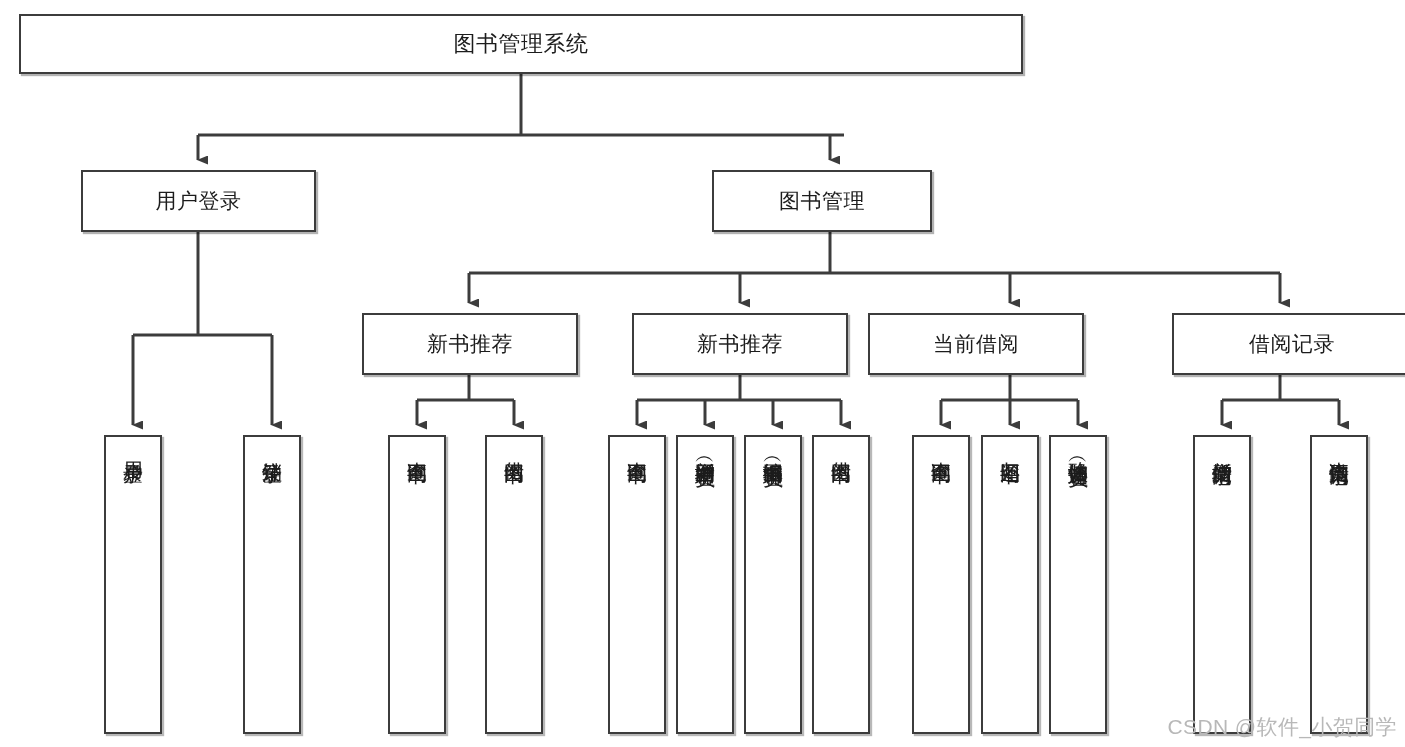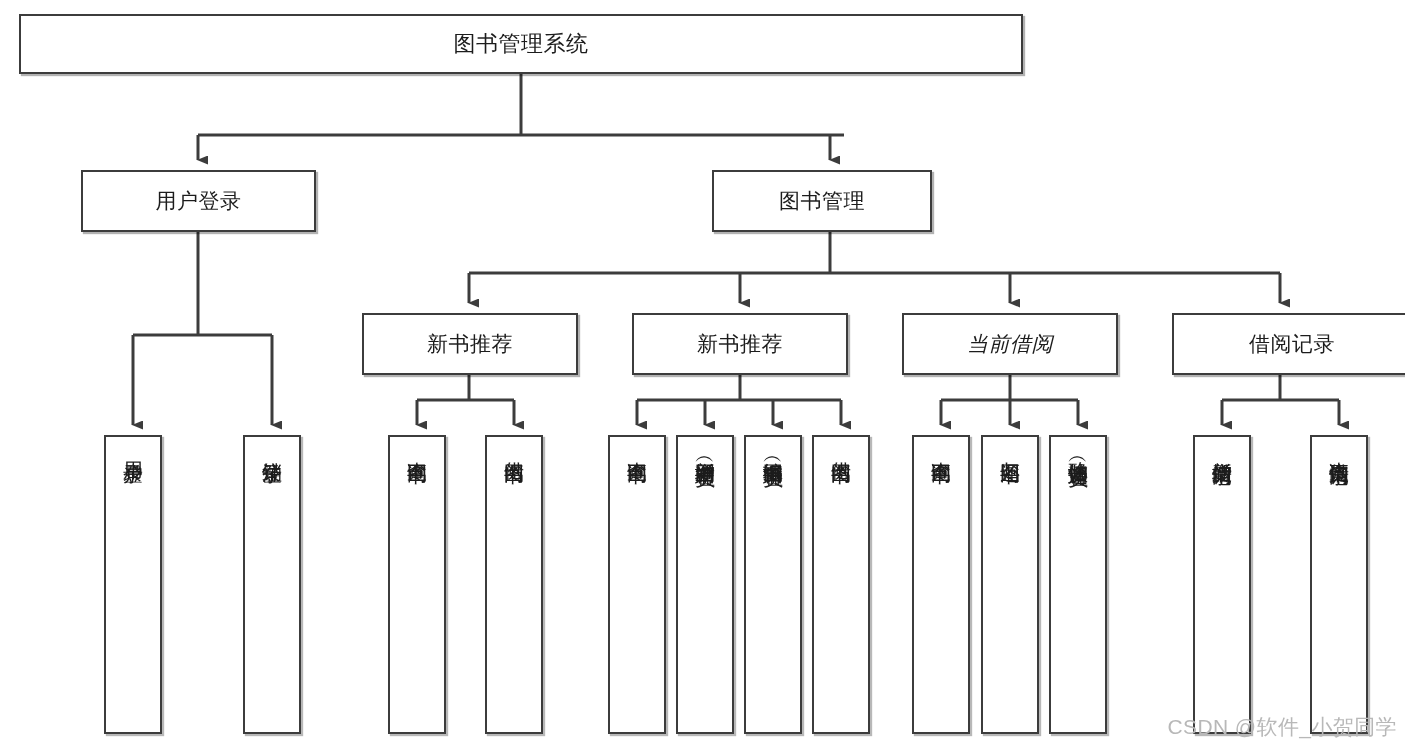--- a/index.html
+++ b/index.html
@@ -139,21 +139,21 @@
   <div class="node node-l1" style="left:712px; top:170px; width:220px; height:62px;">
     <span class="node-label">图书管理</span>
   </div>
 
   <div class="node node-l2" style="left:362px; top:313px; width:216px; height:62px;">
     <span class="node-label">新书推荐</span>
   </div>
   <div class="node node-l2" style="left:632px; top:313px; width:216px; height:62px;">
     <span class="node-label">新书推荐</span>
   </div>
-  <div class="node node-l2" style="left:902px; top:313px; width:216px; height:62px;font-style:italic;">
+  <div class="node node-l2" style="left:868px; top:313px; width:216px; height:62px;">
     <span class="node-label">当前借阅</span>
   </div>
   <div class="node node-l2" style="left:1172px; top:313px; width:240px; height:62px;">
     <span class="node-label">借阅记录</span>
   </div>
 
   <div class="node node-leaf" style="left:104px; top:435px; width:58px; height:299px;">
     <span class="node-label">用户登录</span>
   </div>
   <div class="node node-leaf" style="left:243px; top:435px; width:58px; height:299px;">

